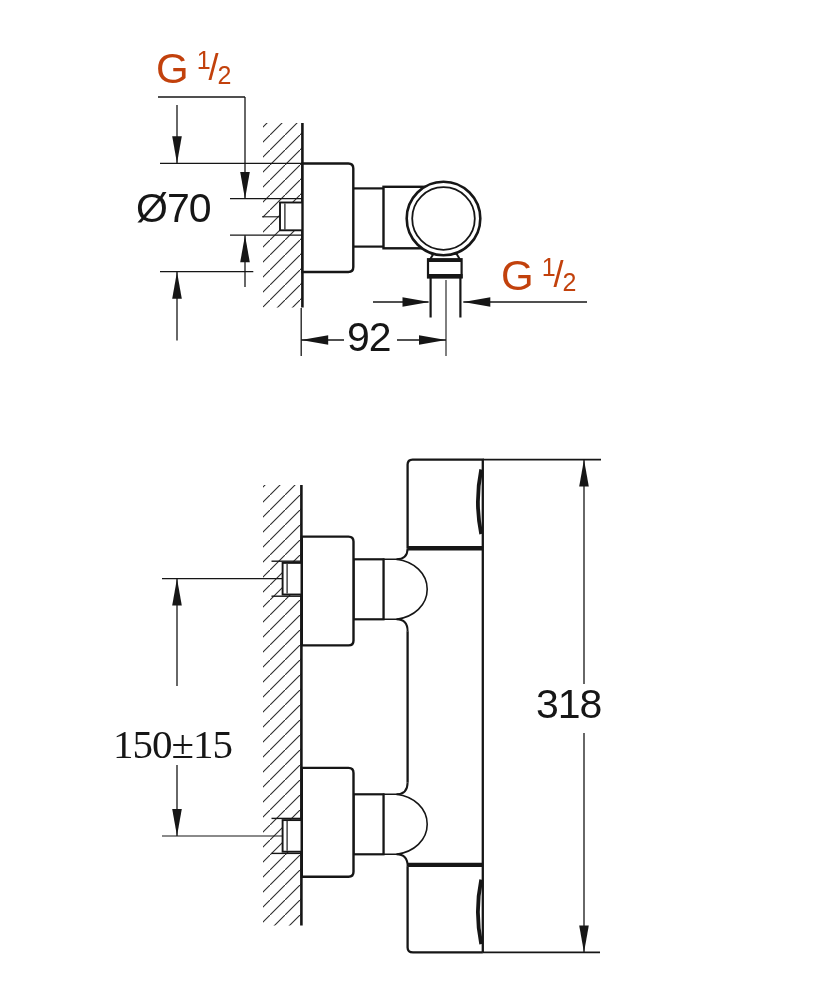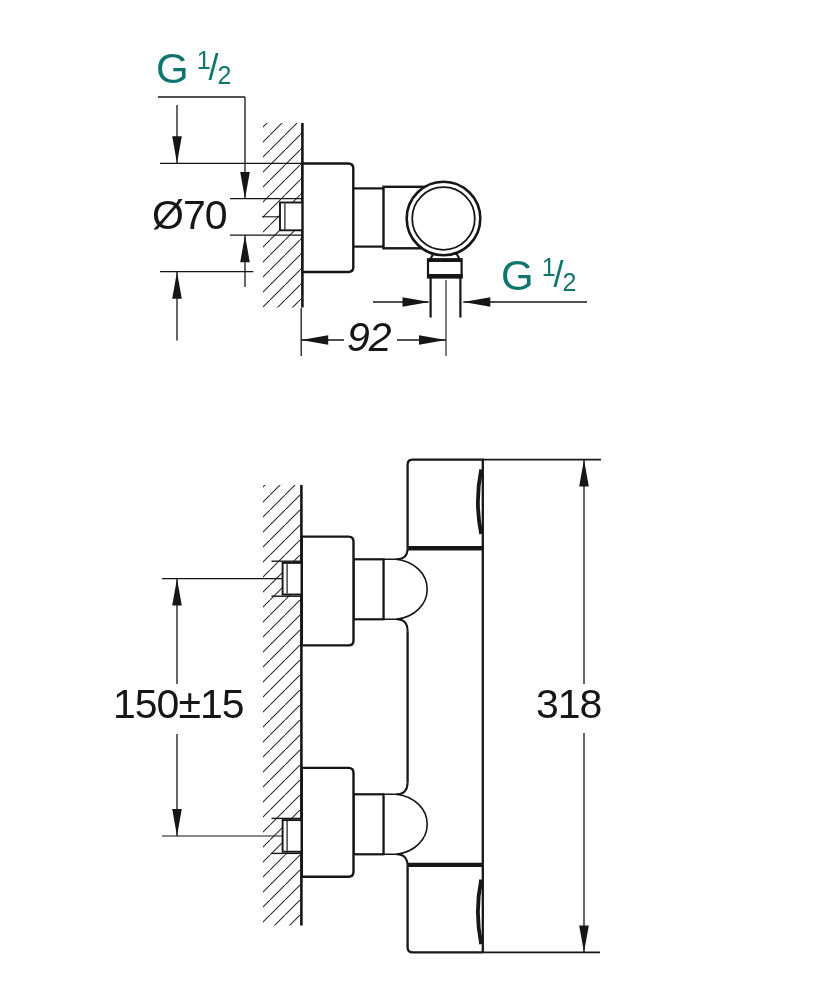--- a/index.html
+++ b/index.html
@@ -5,21 +5,21 @@
   html,body{margin:0;padding:0;background:#ffffff;}
   #canvas{
     position:relative;width:833px;height:1000px;background:#ffffff;overflow:hidden;
     font-family:"Liberation Sans", sans-serif;color:#161616;
   }
   #linework{position:absolute;left:0;top:0;}
   .dimtext{
     position:absolute;font-size:41px;line-height:1;letter-spacing:-1px;
     color:#161616;background:#ffffff;padding:0 2px;white-space:nowrap;
   }
-  .glabel{position:absolute;line-height:1;color:#0f766e;white-space:nowrap;}
+  .glabel{position:absolute;line-height:1;color:#c2410c;white-space:nowrap;}
   .glabel .g{font-size:42px;}
   .glabel .num{font-size:25px;position:relative;top:-14px;margin-left:8px;}
   .glabel .sl{font-size:36px;position:relative;top:-3px;margin-left:-2px;}
   .glabel .den{font-size:25px;position:relative;top:1px;margin-left:-1px;}
 </style>
 </head>
 <body>
 
 <div id="canvas">
 
@@ -140,25 +140,25 @@
       <line x1="584" y1="733" x2="584" y2="952.4" stroke="#161616" stroke-width="1.3"></line>
       <path d="M584,459.6 L579.2,486.6 L588.8,486.6 Z" fill="#161616"></path>
       <path d="M584,952.4 L579.2,925.4 L588.8,925.4 Z" fill="#161616"></path>
     </g>
   </svg>
 
   <div class="glabel" style="left:156px;top:48px;">
     <span class="g">G</span><span class="num">1</span><span class="sl">/</span><span class="den">2</span>
   </div>
 
-  <div class="dimtext" style="left:134px;top:195px;margin-left:16px;">Ø70</div>
+  <div class="dimtext" style="left:134px;top:188px;">Ø70</div>
 
-  <div class="dimtext" style="left:345px;top:317px;font-style:italic;">92</div>
+  <div class="dimtext" style="left:345px;top:317px;">92</div>
 
   <div class="glabel" style="left:501px;top:255px;">
     <span class="g">G</span><span class="num">1</span><span class="sl">/</span><span class="den">2</span>
   </div>
 
-  <div class="dimtext" style="left:111px;top:684px;">150±15</div>
+  <div class="dimtext" style="left:111px;top:724px;font-family:Liberation Serif, serif;">150±15</div>
 
   <div class="dimtext" style="left:534px;top:684px;">318</div>
 
 </div>
 
 </body></html>

